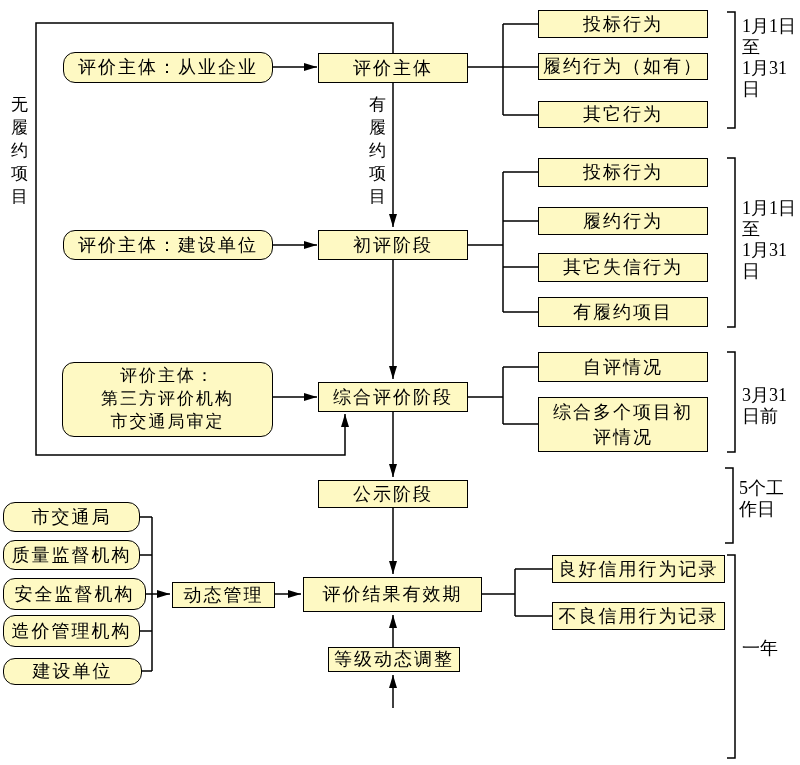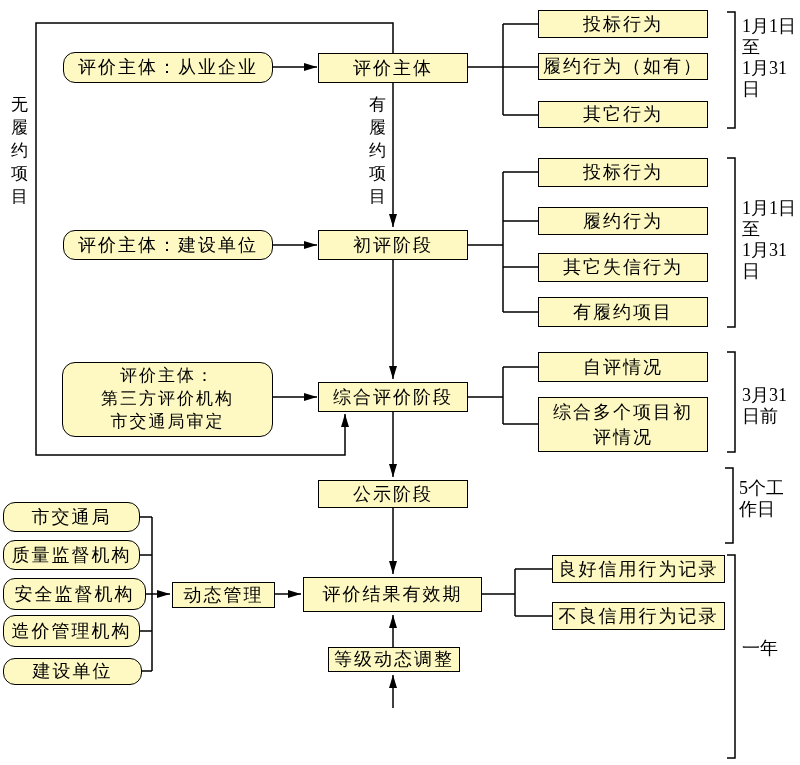--- a/index.html
+++ b/index.html
@@ -10,21 +10,21 @@
   }
   #wires { position:absolute; left:0; top:0; width:800px; height:765px; }
   .box {
     position:absolute; box-sizing:border-box;
     border:1.5px solid #000; background:#fef9c3;
     display:flex; align-items:center; justify-content:center;
     text-align:center; font-size:18px; line-height:1.35;
     letter-spacing:2px; white-space:pre-line;
   }
   .round { border-radius:12px; }
-  .small { font-size:17px;border-radius:13px; }
+  .small { font-size:17px; }
   .vlabel {
     position:absolute; width:20px; font-size:17px; line-height:23px;
     text-align:left; word-break:break-all; letter-spacing:0;
   }
   .plabel {
     position:absolute; font-size:18px; line-height:21px;
     white-space:pre-line; letter-spacing:0;
   }
 </style>
 </head>

